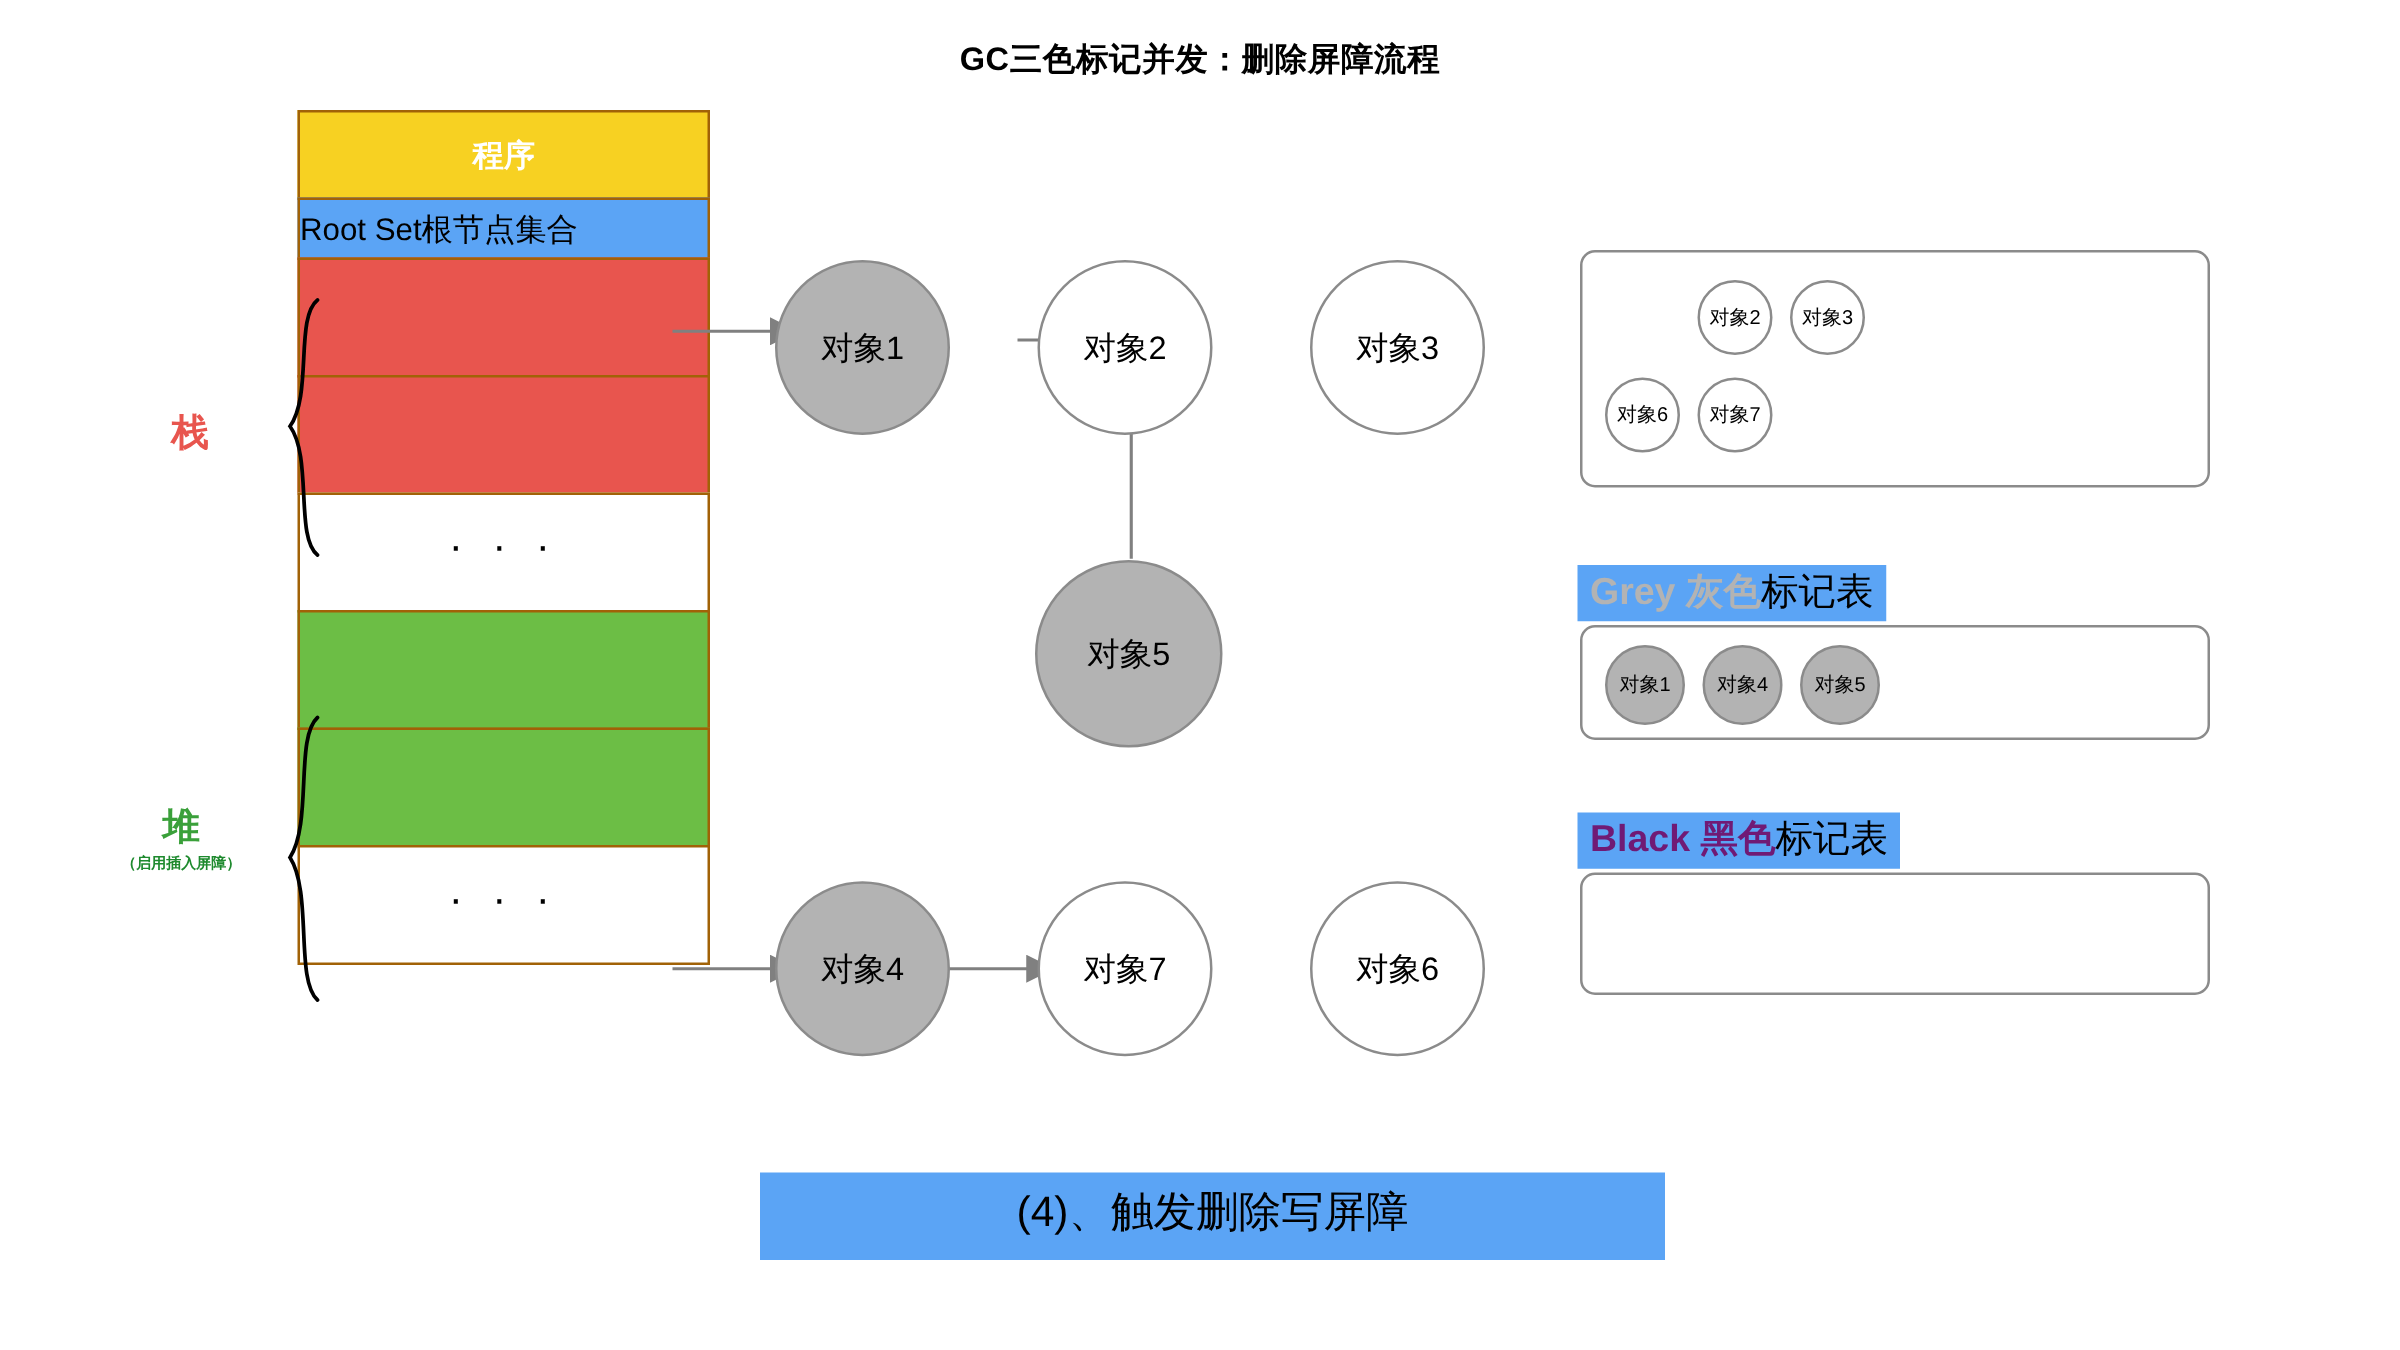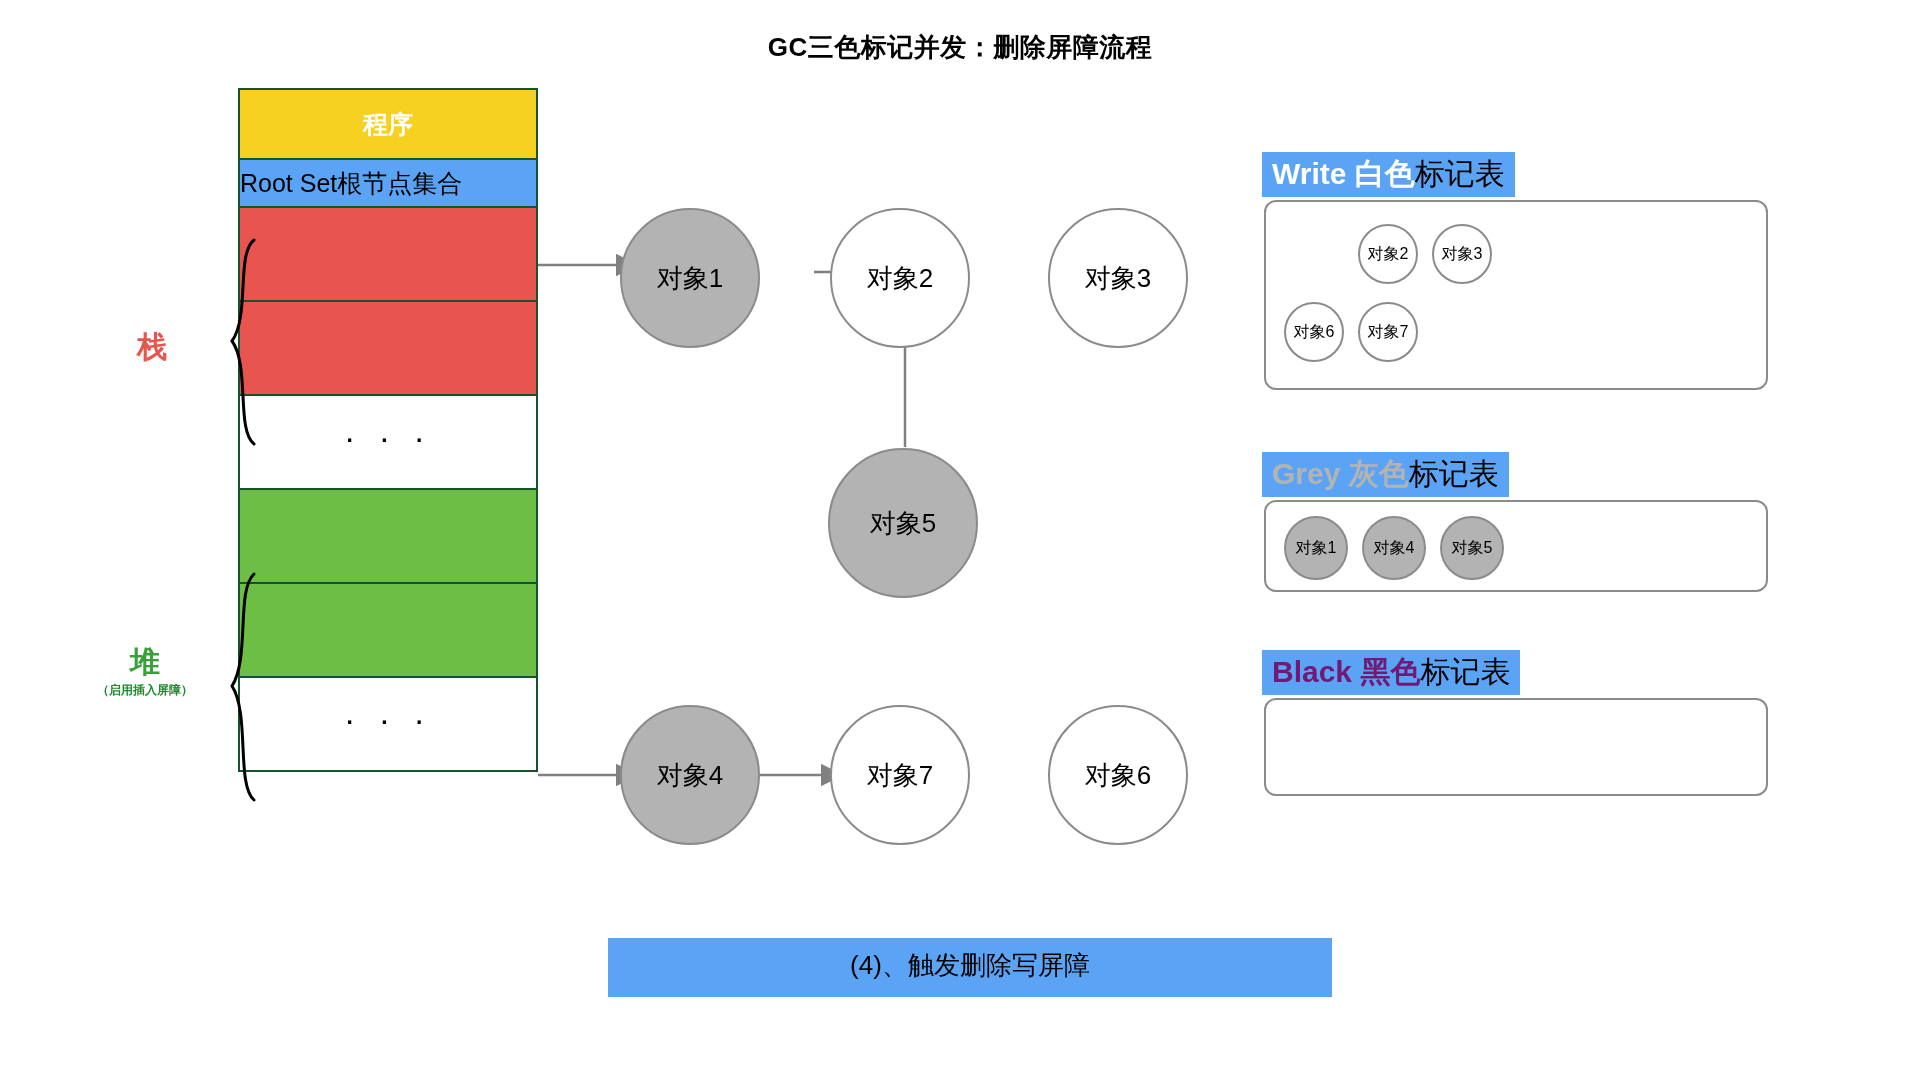--- a/index.html
+++ b/index.html
@@ -35,22 +35,22 @@
 
   
   #memory-column {
     position: absolute;
     left: 238px;
     top: 88px;
     width: 300px;
   }
   .mem-cell {
     box-sizing: border-box;
-    width: 300px;
-    border: 2px solid #14532d;
+    width: 330px;
+    border: 2px solid #a16207;
     margin-top: -2px;
     display: flex;
     align-items: center;
     justify-content: center;
     font-size: 25px;
   }
   .mem-cell.program {
     background: #f7d122;
     color: #ffffff;
     font-weight: bold;
@@ -181,21 +181,21 @@
     position: absolute;
     left: 608px;
     top: 938px;
     width: 724px;
     background: #5ba4f5;
     text-align: center;
     padding: 10px 0 14px 0;
     box-sizing: border-box;
   }
   #caption .line {
-    font-size: 26px;
+    font-size: 34px;
     line-height: 1.34;
     color: #000;
     white-space: nowrap;
   }
   #caption .hl-white { color: #ffffff; font-weight: bold; }
   #caption .hl-grey  { color: #b3a99b; font-weight: bold; }
 </style>
 </head>
 <body>
 
@@ -266,23 +266,20 @@
 
   <div class="obj-node grey" style="left:828px; top:448px; width:150px; height:150px;">对象5</div>
 
   <div class="obj-node grey" style="left:620px; top:705px; width:140px; height:140px;">对象4</div>
 
   <div class="obj-node white" style="left:830px; top:705px; width:140px; height:140px;">对象7</div>
 
   <div class="obj-node white" style="left:1048px; top:705px; width:140px; height:140px;">对象6</div>
 
   <div class="mark-table" style="left:1262px; top:152px; width:516px; height:250px;">
-    <div class="mark-header">
-      <span class="en-white">Write 白色</span><span class="cn-normal">标记表</span>
-    </div>
     <div class="mark-body" style="top:48px; width:504px; height:190px;">
       <div class="chip" style="left:92px; top:22px; width:60px; height:60px;">对象2</div>
       <div class="chip" style="left:166px; top:22px; width:60px; height:60px;">对象3</div>
       <div class="chip" style="left:18px; top:100px; width:60px; height:60px;">对象6</div>
       <div class="chip" style="left:92px; top:100px; width:60px; height:60px;">对象7</div>
     </div>
   </div>
 
   <div class="mark-table" style="left:1262px; top:452px; width:516px; height:150px;">
     <div class="mark-header">

